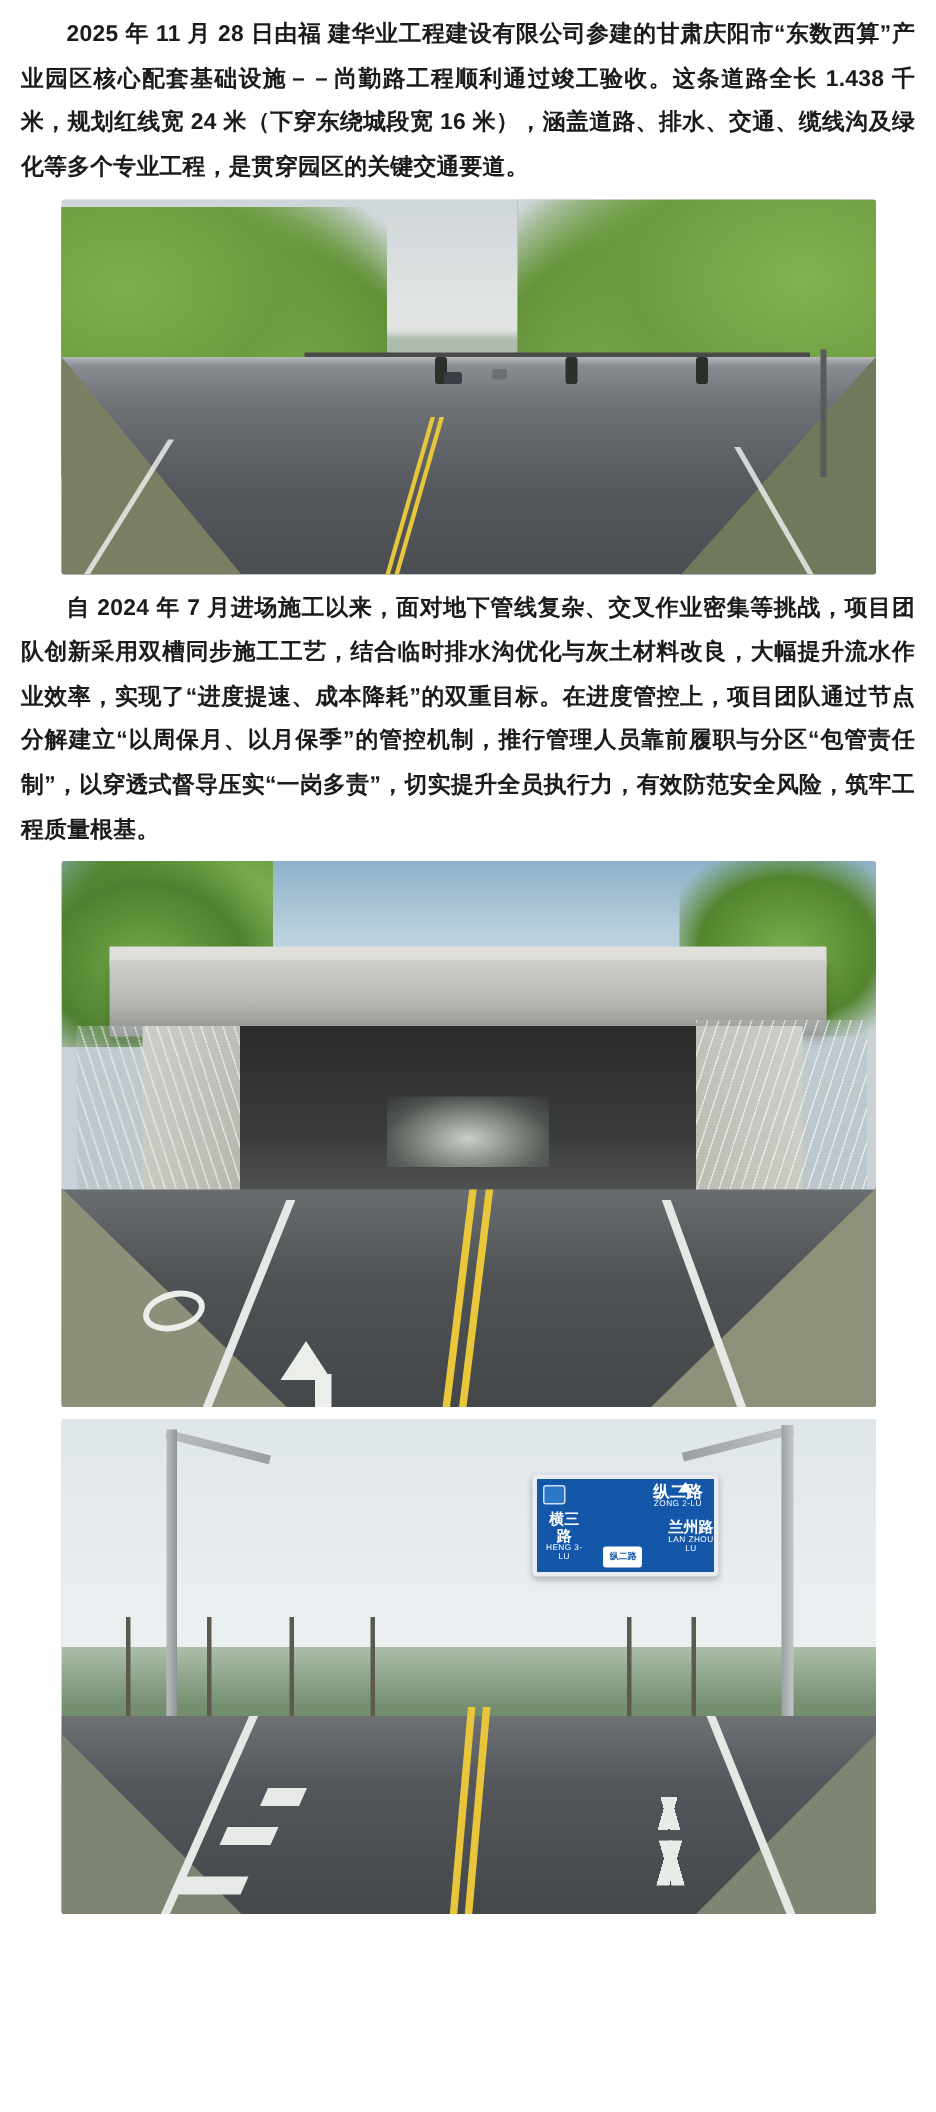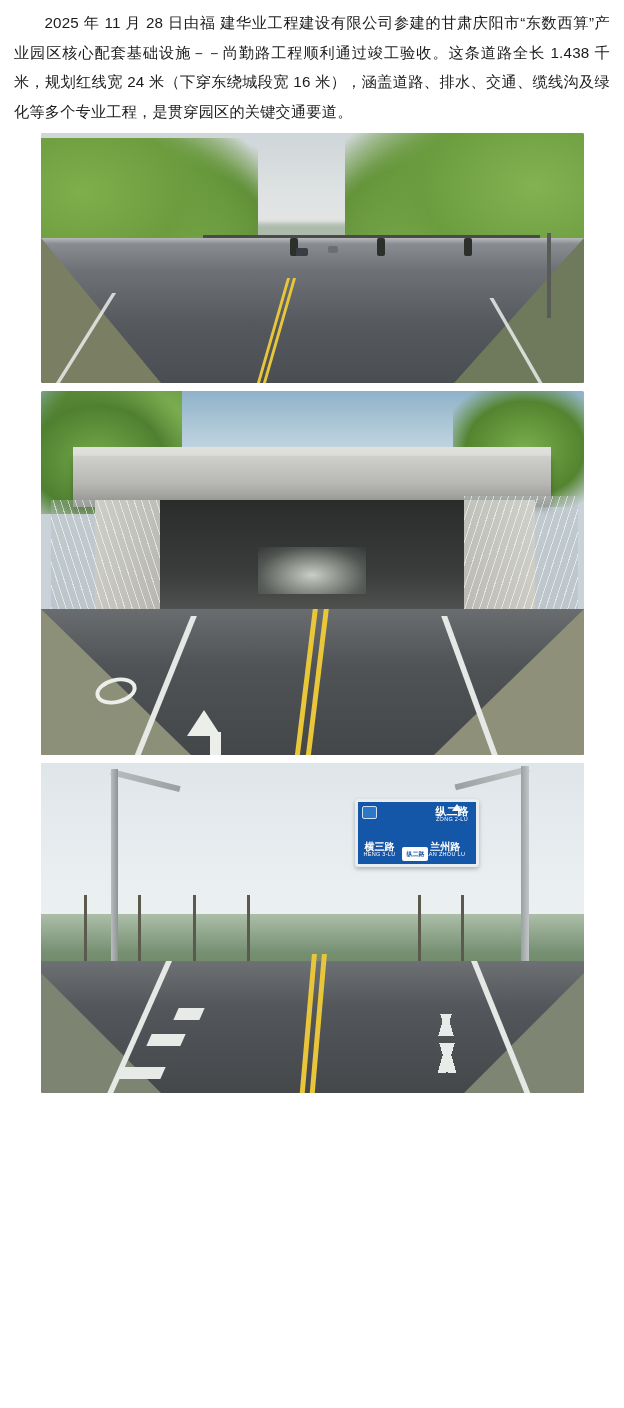--- a/index.html
+++ b/index.html
@@ -18,21 +18,21 @@
     background: #ffffff;
   }
   p.para {
     margin: 0 0 6px 0;
     font-size: 15.2px;
     line-height: 1.95;
     color: #1b1b1b;
     text-align: justify;
     text-indent: 2em;
     letter-spacing: 0.2px;
-    font-weight: 400;
+    font-weight: 700;
   }
   .figure {
     margin: 6px 0 8px 0;
     display: flex;
     justify-content: center;
   }
   .photo {
     position: relative;
     overflow: hidden;
     border-radius: 2px;
@@ -261,21 +261,21 @@
     border-radius: 3px;
     color: #ffffff;
     box-shadow: 0 2px 4px rgba(0,0,0,.25);
   }
   .p3-sign .s-top {
     position: absolute; right: 8px; top: 4px; text-align: center; line-height: 1.05;
   }
   .p3-sign .s-cn { font-size: 11px; font-weight: 700; }
   .p3-sign .s-py { font-size: 5.5px; letter-spacing: .3px; }
   .p3-sign .s-row {
-    position: absolute; left: 5px; bottom: 6px; display: flex; align-items: center; gap: 0;
+    position: absolute; left: 5px; bottom: 6px; display: flex; align-items: center; gap: 16px;
   }
   .p3-sign .s-cell { text-align: center; line-height: 1.05; }
   .p3-sign .s-cell .s-cn { font-size: 10px; }
   .p3-sign .s-badge {
     position: absolute; left: 4px; top: 4px; width: 13px; height: 11px;
     background: #2b77c8; border: 1px solid #cfe0f0; border-radius: 2px;
   }
   .p3-sign .s-shield {
     position: absolute; left: 44px; bottom: 3px; width: 26px; height: 14px;
     background: #ffffff; border-radius: 2px; color: #1457a8;
@@ -361,20 +361,21 @@
       <div class="p1-gantry"></div>
       <div class="p1-pole"></div>
       <div class="p1-signal p1-sig1"></div>
       <div class="p1-signal p1-sig2"></div>
       <div class="p1-signal p1-sig3"></div>
       <div class="p1-car"></div>
       <div class="p1-car p1-car2"></div>
     </div>
   </div>
 
+  <p class="para">自 2024 年 7 月进场施工以来，面对地下管线复杂、交叉作业密集等挑战，项目团队创新采用双槽同步施工工艺，结合临时排水沟优化与灰土材料改良，大幅提升流水作业效率，实现了“进度提速、成本降耗”的双重目标。在进度管控上，项目团队通过节点分解建立“以周保月、以月保季”的管控机制，推行管理人员靠前履职与分区“包管责任制”，以穿透式督导压实“一岗多责”，切实提升全员执行力，有效防范安全风险，筑牢工程质量根基。</p>
 
   <div class="figure">
     <div class="photo photo2">
       <div class="p2-sky"></div>
       <div class="p2-treesL"></div>
       <div class="p2-treesR"></div>
       <div class="p2-deckrail"></div>
       <div class="p2-deck"></div>
       <div class="p2-tunnel"></div>
       <div class="p2-tunnel-light"></div>

